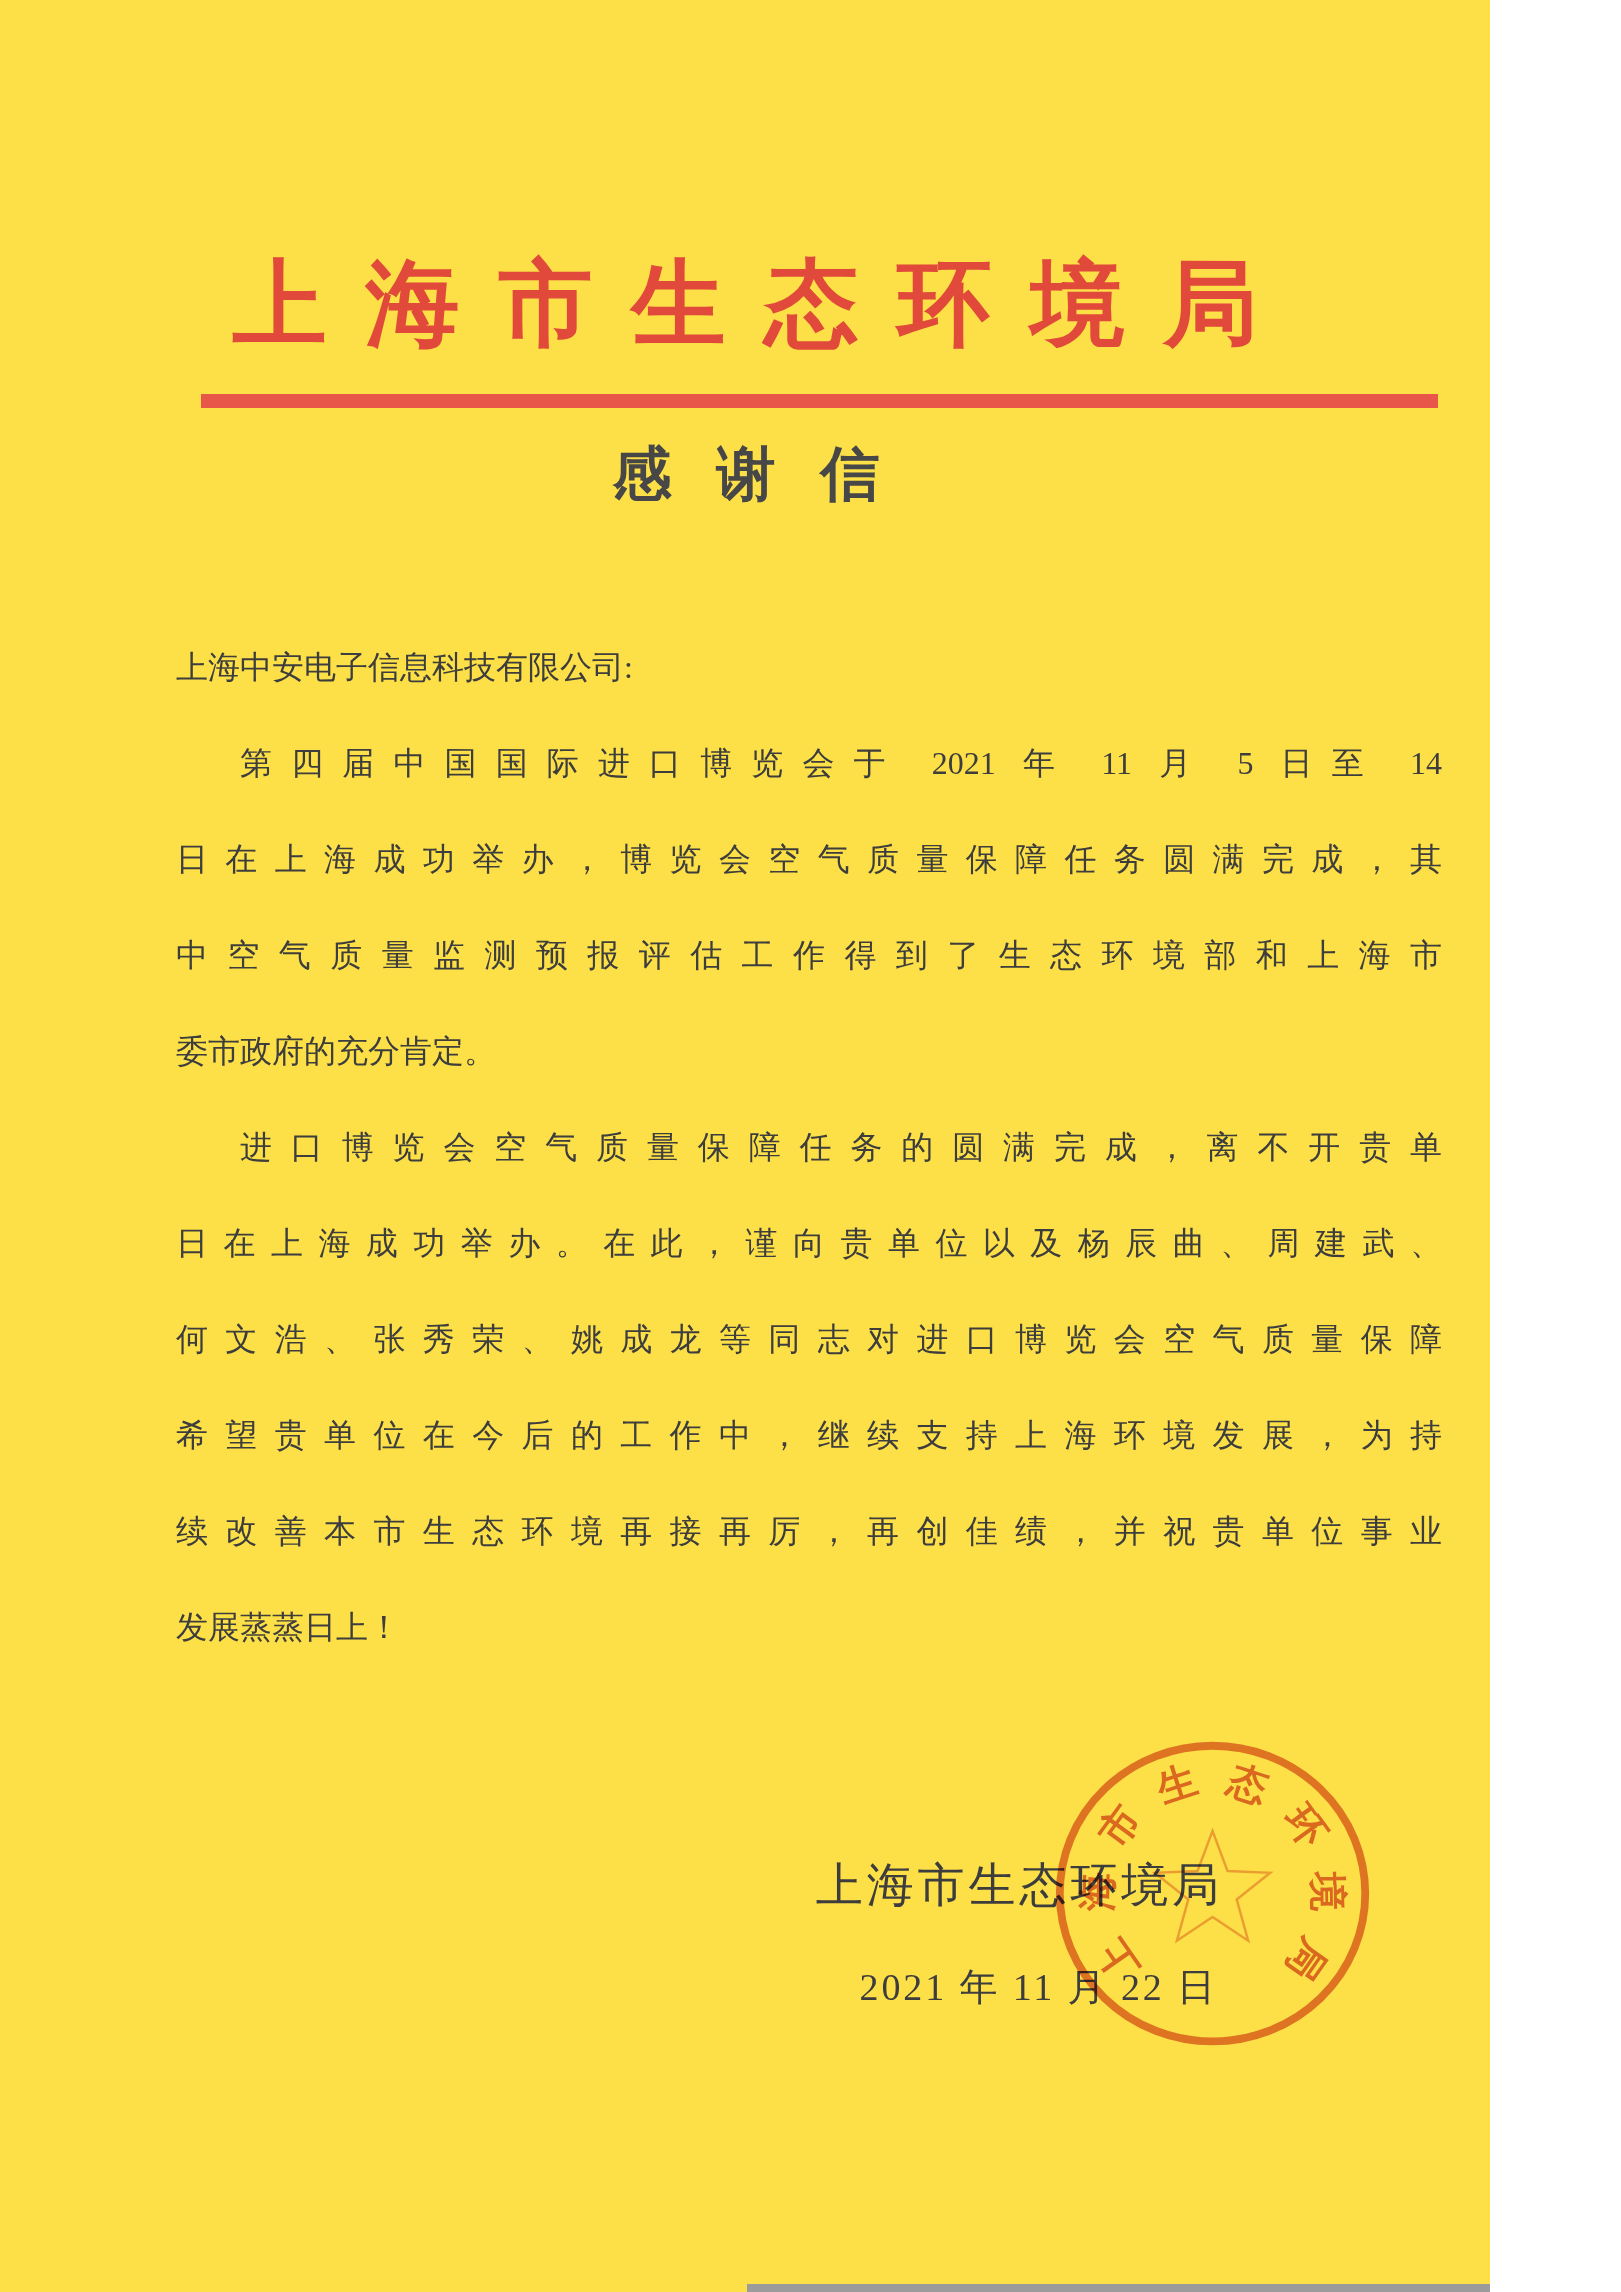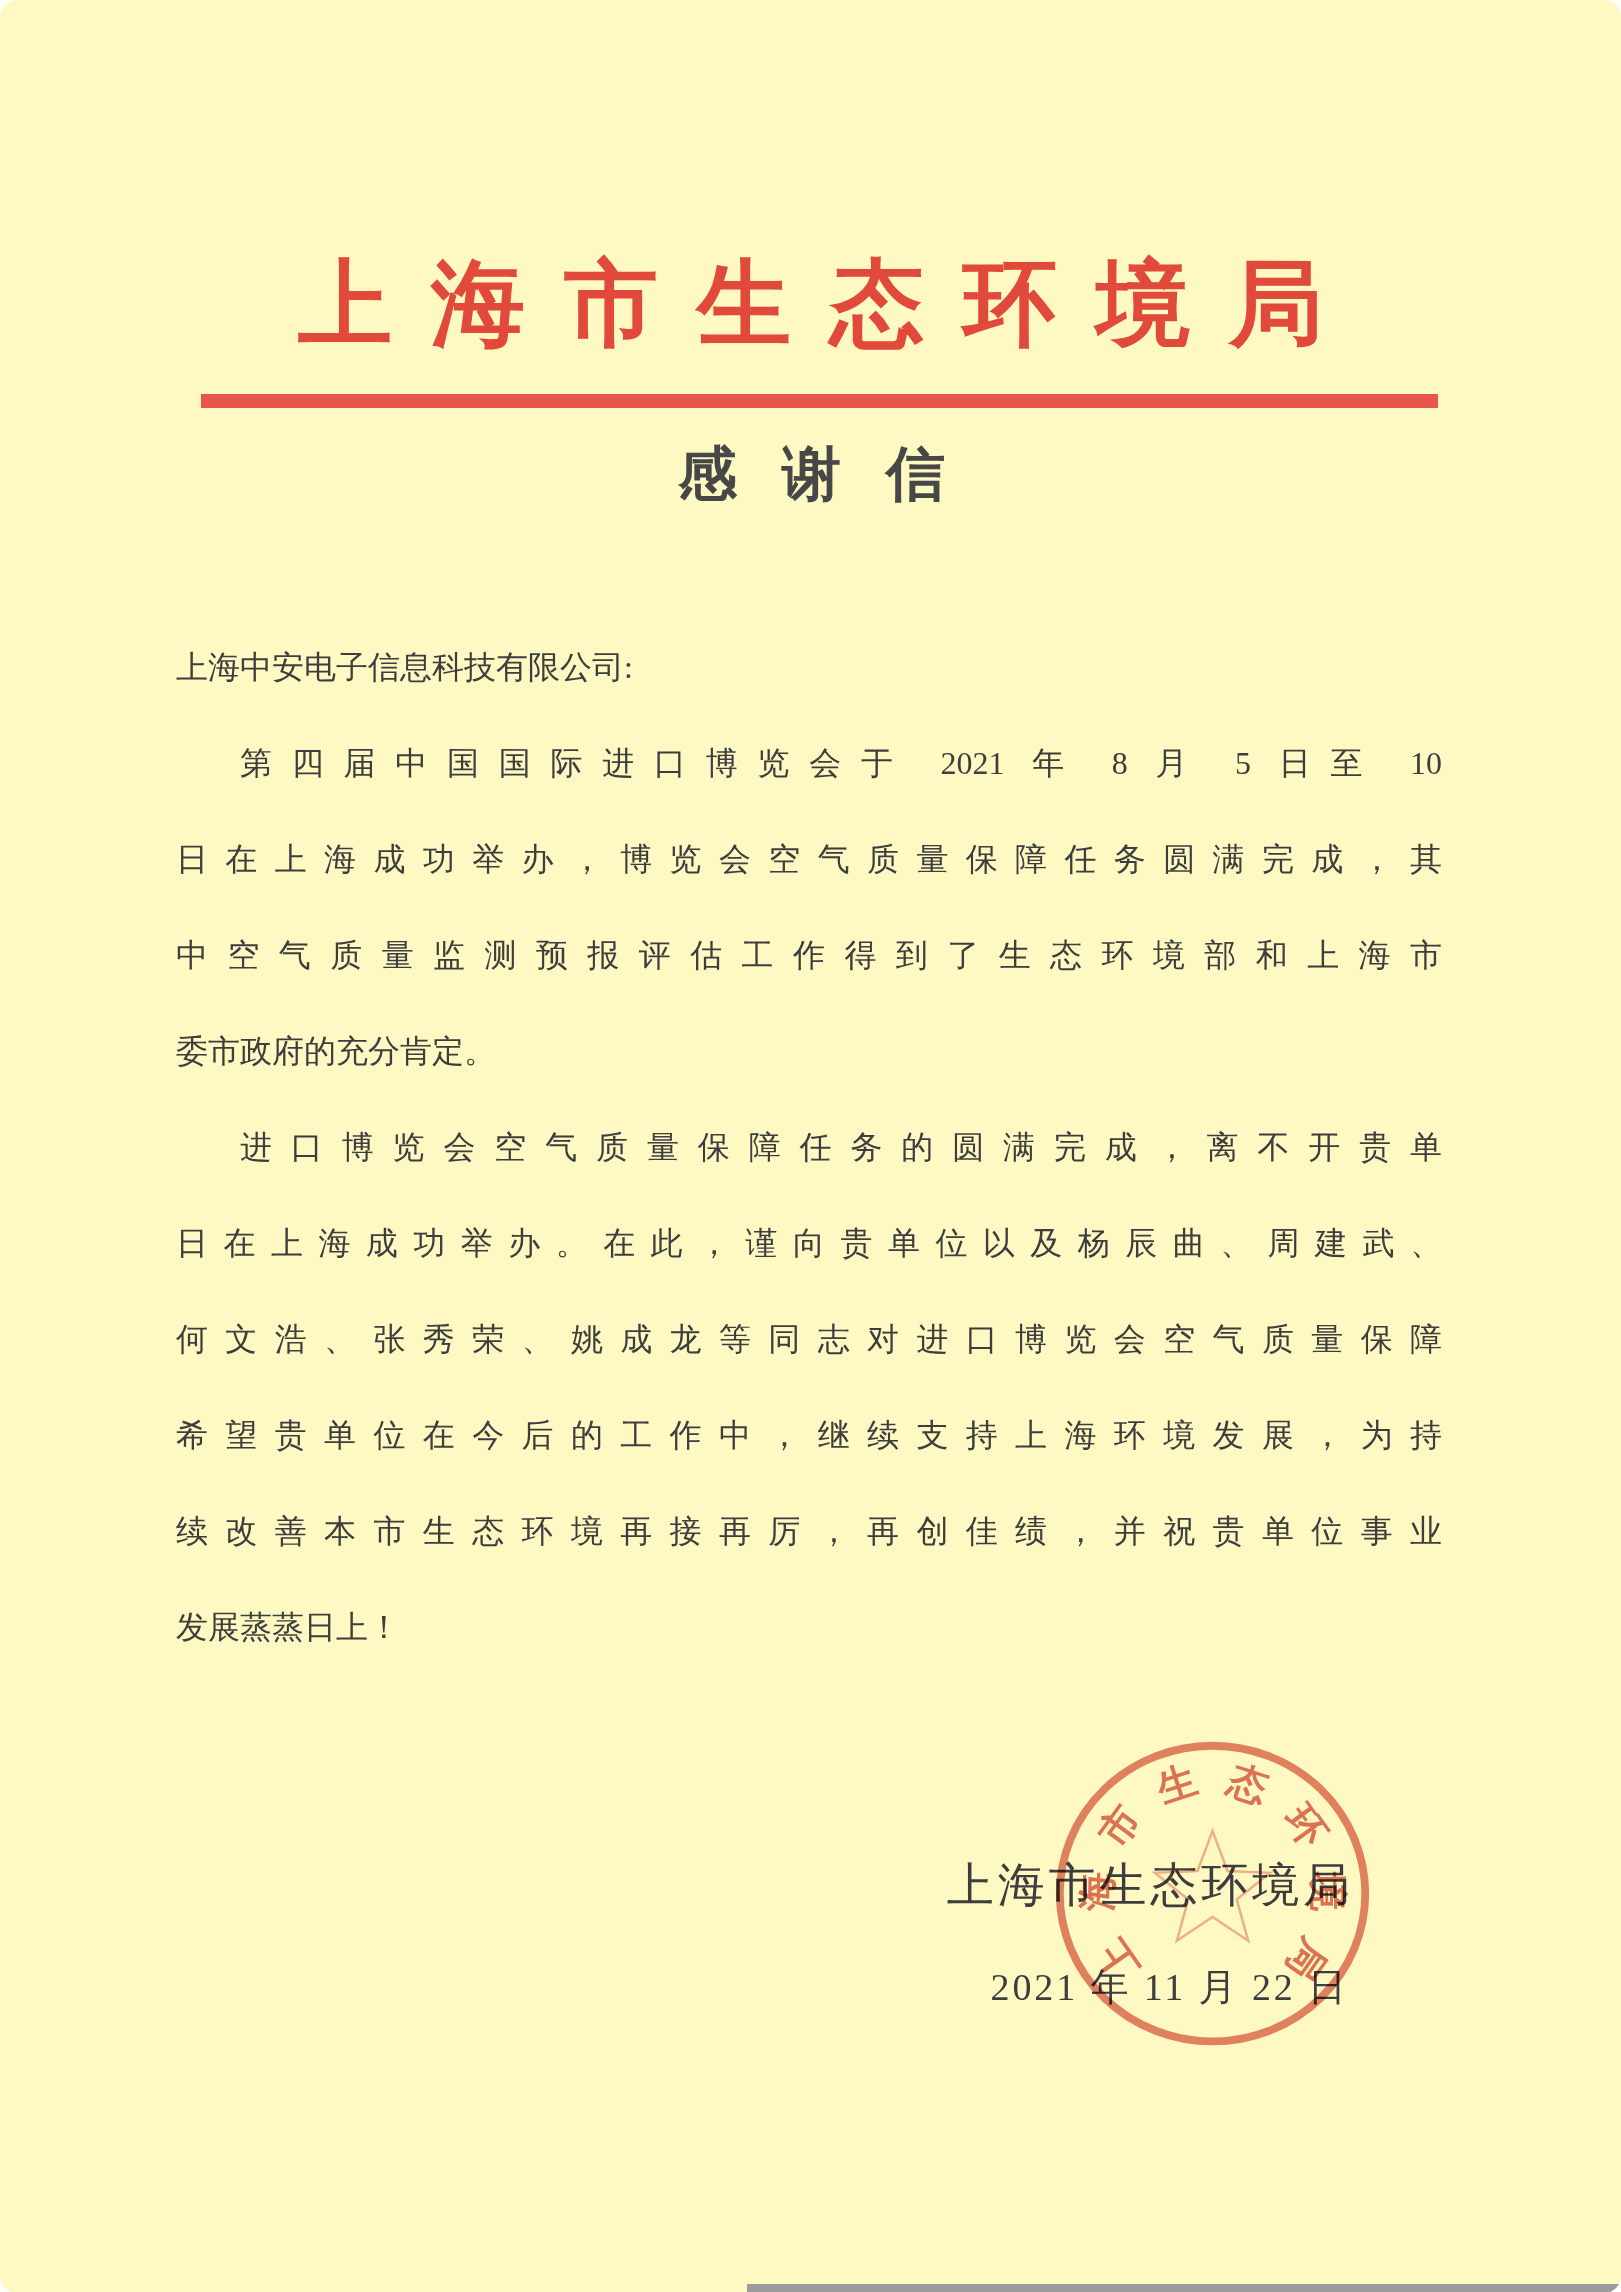--- a/index.html
+++ b/index.html
@@ -3,25 +3,24 @@
 <meta charset="utf-8">
 <style>
   html, body {
     margin: 0;
     padding: 0;
     background: #ffffff;
     font-family: "Liberation Serif", "DejaVu Serif", serif;
   }
   .page {
     position: relative;
-    width: 1621px;
+    width: 1490px;
     height: 2293px;
-    background: #fef9c3;
+    background: #fde047;
     overflow: hidden;
-    border-radius: 17px;
   }
   
   .org-header {
     position: absolute;
     top: 250px;
     left: 0;
     width: 100%;
     text-align: center;
     font-size: 94px;
     line-height: 108px;
@@ -138,21 +137,21 @@
 <div class="page">
 
   <div class="org-header">上海市生态环境局</div>
 
   <div class="header-divider"></div>
 
   <div class="letter-title">感谢信</div>
 
   <div class="letter-body">
     <div class="salutation">上海中安电子信息科技有限公司:</div>
-    <div class="body-line indent">第四届中国国际进口博览会于 2021 年 8 月 5 日至 10</div>
+    <div class="body-line indent">第四届中国国际进口博览会于 2021 年 11 月 5 日至 14</div>
     <div class="body-line">日在上海成功举办，博览会空气质量保障任务圆满完成，其</div>
     <div class="body-line">中空气质量监测预报评估工作得到了生态环境部和上海市</div>
     <div class="body-line para-end">委市政府的充分肯定。</div>
     <div class="body-line indent">进口博览会空气质量保障任务的圆满完成，离不开贵单</div>
     <div class="body-line">日在上海成功举办。在此，谨向贵单位以及杨辰曲、周建武、</div>
     <div class="body-line">何文浩、张秀荣、姚成龙等同志对进口博览会空气质量保障</div>
     <div class="body-line">希望贵单位在今后的工作中，继续支持上海环境发展，为持</div>
     <div class="body-line">续改善本市生态环境再接再厉，再创佳绩，并祝贵单位事业</div>
     <div class="body-line para-end">发展蒸蒸日上！</div>
   </div>

